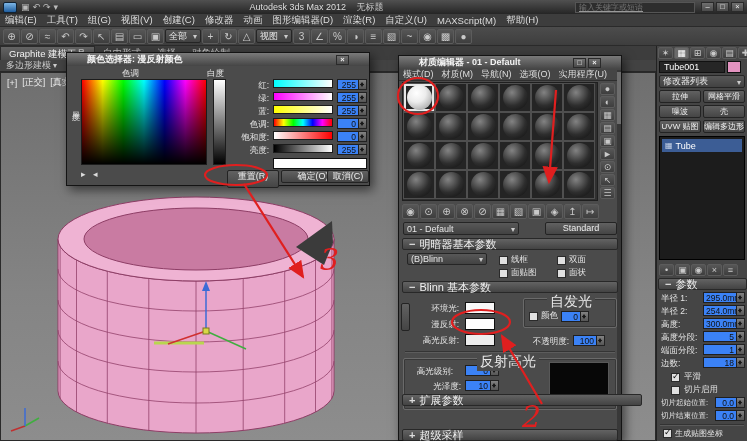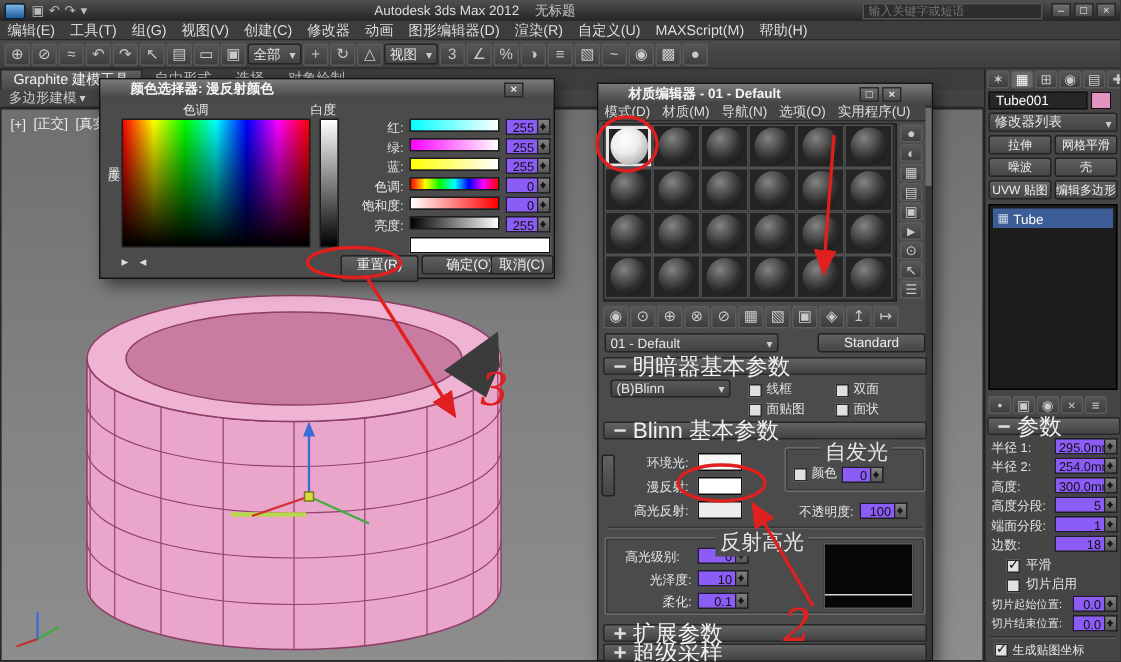--- a/index.html
+++ b/index.html
@@ -5,30 +5,30 @@
 *{margin:0;padding:0;box-sizing:border-box}
 body{font-family:"Liberation Sans","DejaVu Sans",sans-serif;background:#222}
 #root{position:relative;width:747px;height:441px;background:#4a4a4a;overflow:hidden;font-size:10px;color:#ddd}
 .abs{position:absolute}
 .flex{display:flex;align-items:center}
 .tbi{width:17px;height:15px;border:1px solid #5c5c5c;border-radius:2px;background:linear-gradient(#565656,#3e3e3e);color:#c9c9c9;font-size:10px;line-height:13px;text-align:center;flex:0 0 auto;overflow:hidden}
 .tbi.sm{width:15px;height:12px;font-size:9px;line-height:11px}
 .dd{background:linear-gradient(#585858,#424242);border:1px solid #252525;border-radius:2px;color:#e6e6e6;display:flex;align-items:center;justify-content:space-between;padding:0 3px;font-size:9px;white-space:nowrap;overflow:hidden}
 .caret::after{content:"▾";font-size:8px;color:#ccc;margin-left:2px}
 .btn{background:linear-gradient(#616161,#454545);border:1px solid #232323;border-radius:2px;color:#eee;text-align:center;font-size:9px;line-height:11px;overflow:hidden;white-space:nowrap}
-.field{background:#8b5cf6;border:1px solid #1f1f1f;color:#111;font-size:8.5px;text-align:right;padding:0 2px;overflow:hidden;white-space:nowrap}
+.field{background:#3b82f6;border:1px solid #1f1f1f;color:#111;font-size:8.5px;text-align:right;padding:0 2px;overflow:hidden;white-space:nowrap}
 .fieldwrap{display:flex;position:absolute}
 .fieldwrap .field{flex:1}
 .spin{position:relative;width:8px;background:linear-gradient(#828282,#565656);border:1px solid #222;border-left:none;flex:0 0 8px}
 .spin::before,.spin::after{content:"";position:absolute;left:1px;border-left:2.5px solid transparent;border-right:2.5px solid transparent}
 .spin::before{top:2px;border-bottom:3.5px solid #161616}
 .spin::after{bottom:2px;border-top:3.5px solid #161616}
 .cb{width:9px;height:9px;background:#e0e0e0;border:1px solid #2a2a2a;display:inline-block;position:relative;flex:0 0 auto}
 .cb.on::after{content:"✓";position:absolute;left:0;top:-3px;font-size:9px;color:#111}
-.rollout{background:linear-gradient(#636363,#434343);border:1px solid #282828;border-radius:2px;color:#f0f0f0;font-size:15px;display:flex;align-items:center;padding-left:6px}
+.rollout{background:linear-gradient(#636363,#434343);border:1px solid #282828;border-radius:2px;color:#f0f0f0;font-size:11px;display:flex;align-items:center;padding-left:6px}
 .rollout::before{content:"−";margin-right:4px;font-weight:bold;color:#ddd}
 .rollout.closed::before{content:"+"}
 .dlg{position:absolute;background:#4b4b4b;border:1px solid #141414;box-shadow:3px 4px 10px rgba(0,0,0,.55)}
 .dlg-title{height:13px;background:linear-gradient(#7a7a7a,#454545);display:flex;align-items:center;padding:0 20px;font-size:9px;color:#f4f4f4;font-weight:bold}
 .winbtn{width:13px;height:10px;border:1px solid #2a2a2a;background:linear-gradient(#707070,#4a4a4a);color:#eee;font-size:7.5px;line-height:8px;text-align:center;margin-left:2px;flex:0 0 auto}
 .cell{width:32px;height:29px;background:#242424;border:1px solid #4f4f4f;display:flex;align-items:center;justify-content:center;flex:0 0 auto}
 .cell.active{box-shadow:inset 0 0 0 2px #e6e6e6}
 .ball{width:25px;height:25px;border-radius:50%;background:radial-gradient(circle at 36% 30%,#838383,#2e2e2e 55%,#0d0d0d)}
 .ball.white{background:radial-gradient(circle at 38% 32%,#ffffff,#ececec 40%,#8f8f8f)}
 .lbl{font-size:8.5px;color:#e4e4e4;white-space:nowrap}
@@ -50,21 +50,21 @@
       <span>▣</span>
       <span>↶</span>
       <span>↷</span>
       <span>▾</span>
     </span>
     <span style="flex:1;text-align:center;color:#dedede">
       <span>Autodesk 3ds Max 2012</span>
       <span style="margin-left:8px;color:#c7c7c7">无标题</span>
     </span>
     <span class="flex" style="width:120px;height:11px;background:#2d2d2d;border:1px solid #555;margin-right:4px">
-      <input style="width: 100%; background: transparent; border: none; outline: none; color: rgb(154, 154, 154); font-size: 8px; padding: 0px 3px;" placeholder="输入关键字或短语">
+      <input style="width: 100%; background: transparent; border: none; outline: none; color: rgb(154, 154, 154); font-size: 8px; padding: 0px 3px; text-decoration: underline;" placeholder="输入关键字或短语">
     </span>
     <span class="winbtn">–</span>
     <span class="winbtn">□</span>
     <span class="winbtn" style="margin-right:3px">×</span>
   </div>
 
   <div class="abs flex" style="left:0;top:14px;width:747px;height:13px;background:#3d3d3d;border-bottom:1px solid #2a2a2a;font-size:9.5px">
     <span style="padding:0 5px">编辑(E)</span>
     <span style="padding:0 5px">工具(T)</span>
     <span style="padding:0 5px">组(G)</span>
@@ -506,21 +506,21 @@
       </div>
     <span class="abs lbl" style="left:10px;top:340px;width:52px;text-align:right">柔化:</span>
     <div class="fieldwrap" style="left:66px;top:339px;width:34px;height:11px">
         <div class="field">0.1</div>
         <div class="spin"></div>
       </div>
     <div class="abs" style="left:150px;top:306px;width:60px;height:44px;background:#070707;border:1px solid #585858">
       <div style="position:absolute;left:0;bottom:8px;width:100%;height:1px;background:#d8d8d8"></div>
     </div>
 
-    <div class="abs rollout closed" style="left:3px;top:360px;width:216px;height:12px">
+    <div class="abs rollout closed" style="left:3px;top:338px;width:240px;height:12px">
         <span>扩展参数</span>
       </div>
     <div class="abs rollout closed" style="left:3px;top:373px;width:216px;height:12px">
         <span>超级采样</span>
       </div>
   </div>
 
   <svg width="747" height="441" style="position:absolute;left:0;top:0;pointer-events:none;z-index:60">
     <defs>
       <marker id="ah" markerWidth="9" markerHeight="8" refX="7" refY="3.5" orient="auto">

